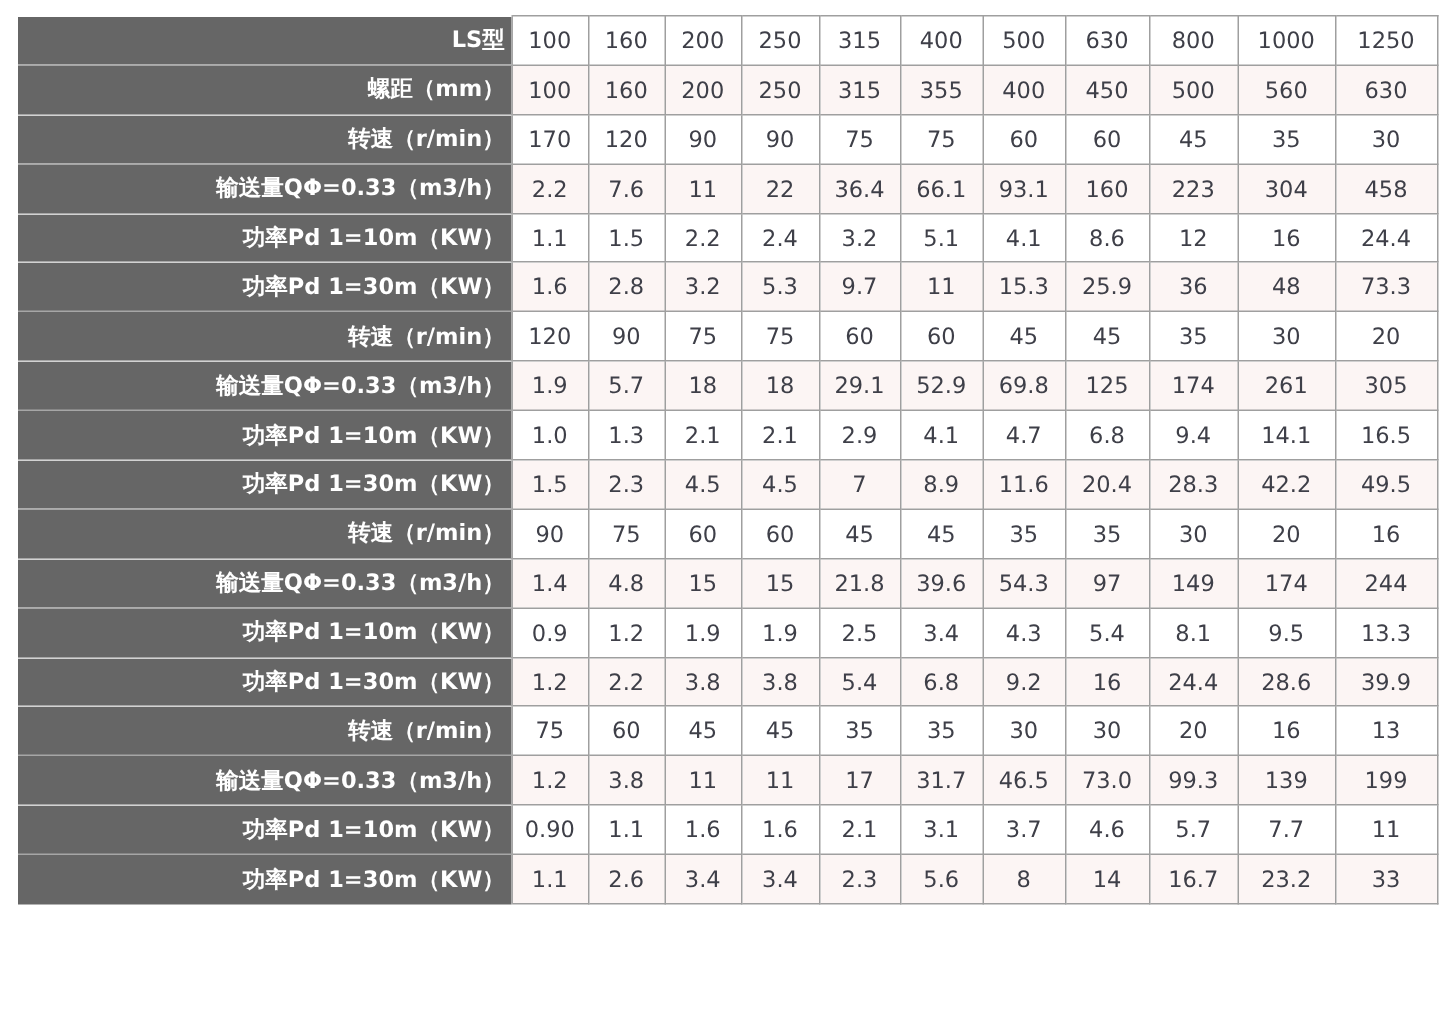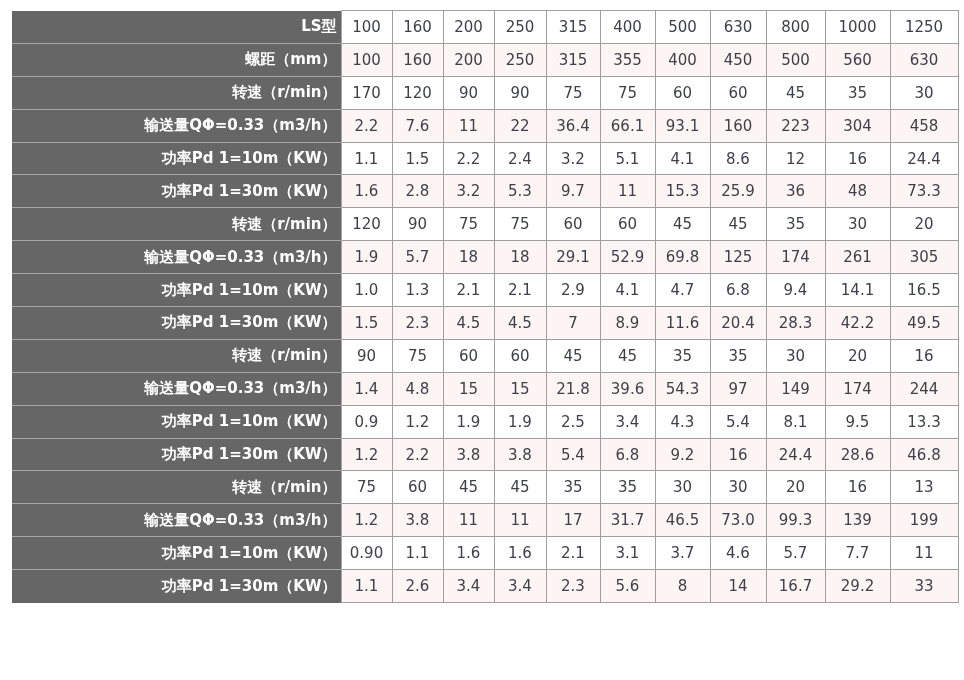--- a/index.html
+++ b/index.html
@@ -267,21 +267,21 @@
           <td>1.2</td>
           <td>2.2</td>
           <td>3.8</td>
           <td>3.8</td>
           <td>5.4</td>
           <td>6.8</td>
           <td>9.2</td>
           <td>16</td>
           <td>24.4</td>
           <td>28.6</td>
-          <td>46.8</td>
+          <td>39.9</td>
         </tr>
         <tr>
           <th>转速（r/min）</th>
           <td>75</td>
           <td>60</td>
           <td>45</td>
           <td>45</td>
           <td>35</td>
           <td>35</td>
           <td>30</td>
@@ -322,18 +322,18 @@
           <th>功率Pd 1=30m（KW）</th>
           <td>1.1</td>
           <td>2.6</td>
           <td>3.4</td>
           <td>3.4</td>
           <td>2.3</td>
           <td>5.6</td>
           <td>8</td>
           <td>14</td>
           <td>16.7</td>
-          <td>29.2</td>
+          <td>23.2</td>
           <td>33</td>
         </tr>
       </tbody>
   </table>
 </div>
 
 </body></html>

